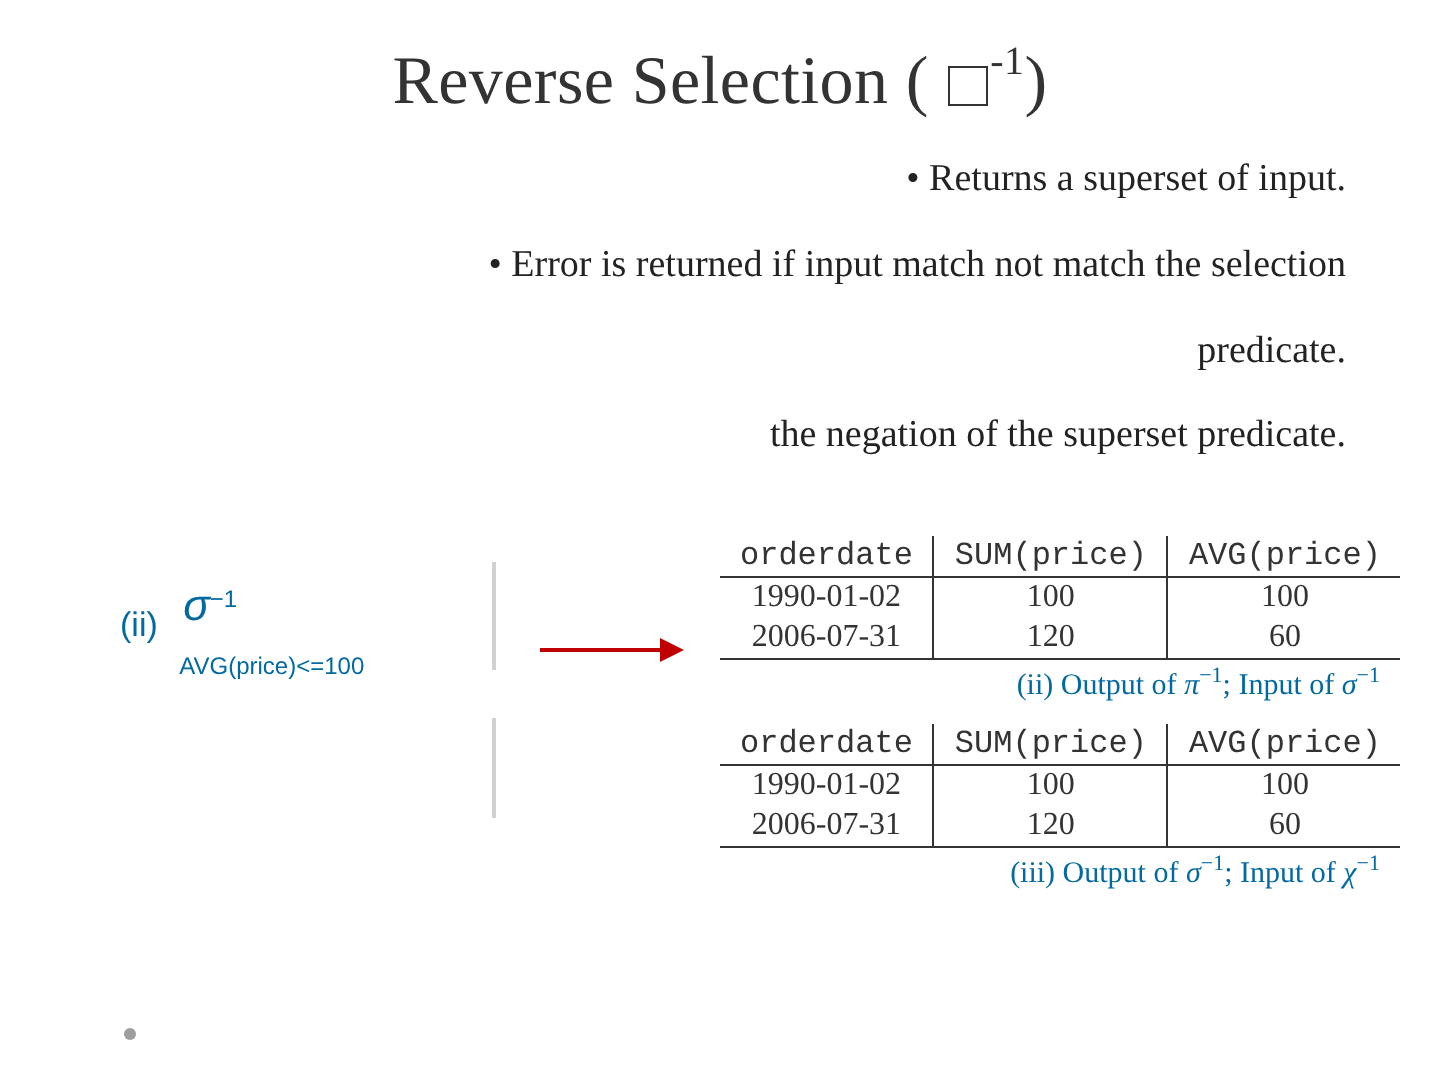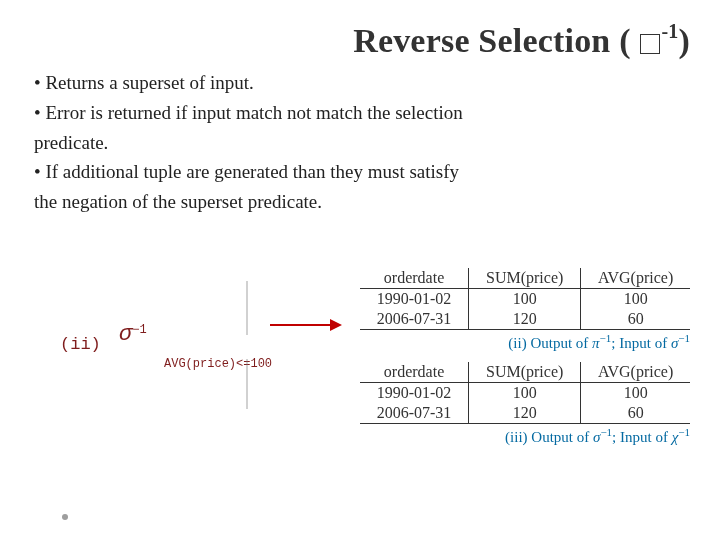--- a/index.html
+++ b/index.html
@@ -13,56 +13,57 @@
     overflow: hidden;
   }
   .slide {
     width: 720px;
     height: 540px;
     position: relative;
     box-sizing: border-box;
     padding: 18px 30px 20px 30px;
   }
   .title {
-    text-align: right;
+    text-align: center;
     font-size: 34px;
-    font-weight: 700;
+    font-weight: 400;
     color: #333;
     margin: 4px 0 10px 0;
     letter-spacing: 0.2px;
   }
   .title .paren { color: #333; }
   .title .sup {
     font-size: 20px;
     vertical-align: super;
     position: relative;
     top: -2px;
   }
   .bullets {
     font-size: 19px;
     line-height: 1.35;
     color: #222;
     margin: 0;
     padding: 0;
   }
   .bullets .line {
-    margin: 4px;
+    margin: 17px;
+    text-align: right;
   }
   .figure {
     position: absolute;
     left: 60px;
     top: 268px;
     width: 620px;
   }
   .fig-left {
     position: absolute;
     left: 0;
-    top: 54px;
-    font-family: Liberation Mono, monospace;
-    color: #7f1d1d;
+    top: 22px;
+    font-family: Liberation Sans, sans-serif;
+    color: #0369a1;
     font-size: 17px;
   }
   .fig-left .roman {
     display: inline-block;
     margin-right: 8px;
     vertical-align: middle;
   }
   .fig-left .sigma {
     display: inline-block;
     vertical-align: middle;
@@ -73,21 +74,20 @@
   }
   .fig-left .sigma-exp {
     font-size: 12px;
     vertical-align: super;
   }
   .fig-left .sigma-sub {
     font-size: 12px;
     position: relative;
     top: 6px;
     left: -2px;
-    margin-left: 47px;
   }
   .big-bar {
     position: absolute;
     left: 186px;
     top: 13px;
     width: 2px;
     height: 54px;
     background: #7a7a7a;
     opacity: 0.35;
   }
@@ -125,21 +125,21 @@
     border-collapse: collapse;
     width: 100%;
     margin-bottom: 2px;
   }
   table.data td, table.data th {
     padding: 1px 10px 1px 10px;
     text-align: center;
     font-weight: normal;
     border-left: 1px solid #333;
   }
-  table.data th { border-bottom: 1.5px solid #333; }
+  table.data th { border-bottom: 1.5px solid #333; font-family: Liberation Mono, monospace; }
   table.data tr:last-child td { border-bottom: 1.5px solid #333; margin-top: 40px; }
   table.data td:first-child, table.data th:first-child { border-left: none; }
   .caption {
     text-align: right;
     font-family: "Times New Roman", Times, serif;
     font-size: 15px;
     color: #0369a1;
     margin: 2px 0 10px 0;
   }
   .caption .op {
@@ -171,21 +171,20 @@
 
   <h1 class="title">
     <span>Reverse Selection (</span>
     <span class="sym-box"></span><span class="sup">-1</span><span class="paren">)</span>
   </h1>
 
   <div class="bullets">
     <p class="line">• Returns a superset of input.</p>
     <p class="line">• Error is returned if input match not match the selection</p>
     <p class="line">predicate.</p>
-    <p class="line">• If additional tuple are generated than they must satisfy</p>
     <p class="line">the negation of the superset predicate.</p>
   </div>
 
   <div class="figure">
 
     <div class="fig-left">
       <span class="roman">(ii)</span>
       <span class="sigma">
         <span class="sigma-main">σ</span><span class="sigma-exp">−1</span><br>
         <span class="sigma-sub">AVG(price)&lt;=100</span>

